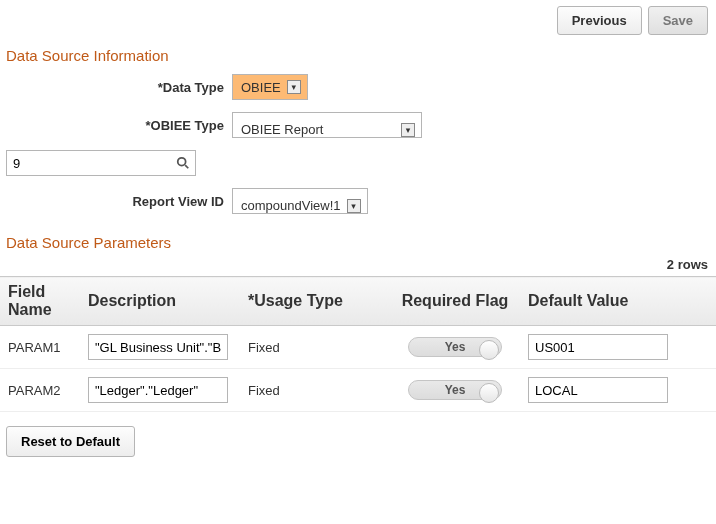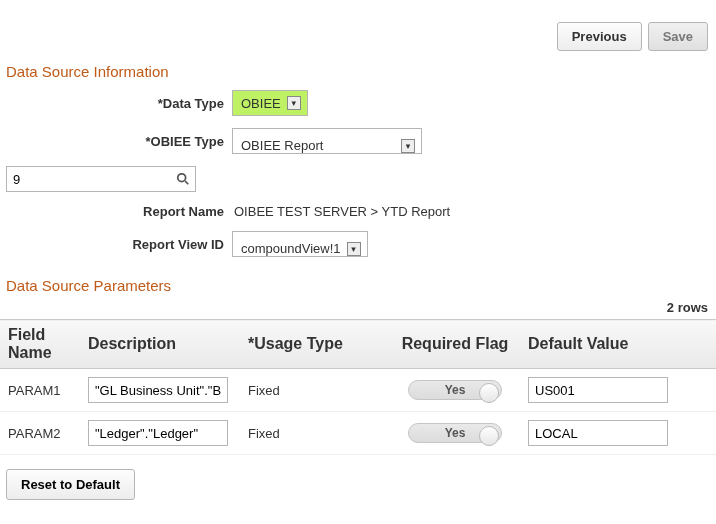--- a/index.html
+++ b/index.html
@@ -10,21 +10,20 @@
     margin: 0;
     padding: 0;
     width: 716px;
     background: #fff;
   }
   .topbar {
     display: flex;
     justify-content: flex-end;
     gap: 6px;
     padding: 6px 8px 8px 0;
-    margin-top: 16px;
   }
   .btn {
     border: 1px solid #b5b5b5;
     border-radius: 3px;
     padding: 6px 14px;
     font-size: 13px;
     font-weight: bold;
     background: linear-gradient(#fdfdfd, #ededed);
     cursor: pointer;
     color: #333;
@@ -59,21 +58,21 @@
     color: #333;
   }
   .form-control-wrap {
     display: flex;
     align-items: center;
   }
   .select-box {
     display: inline-flex;
     align-items: center;
     border: 1px solid #b5b5b5;
-    background: #bef264;
+    background: #fdba74;
     height: 26px;
     padding: 0 6px 0 8px;
     font-size: 13px;
     min-width: 60px;
   }
   .select-box.enabled { background: #fff; align-items: flex-end; }
   .select-caret {
     border: 1px solid #888;
     width: 14px;
     height: 14px;
@@ -216,26 +215,20 @@
       <input class="text-input" style="width: 190px; padding-right: 24px;" value="9">
       <span class="lookup-icon">
         <svg width="14" height="14" viewBox="0 0 16 16">
             <circle cx="6.5" cy="6.5" r="4.5" fill="none" stroke="#555" stroke-width="2"></circle>
             <line x1="10.5" y1="10.5" x2="14" y2="14" stroke="#555" stroke-width="2"></line>
           </svg>
       </span>
     </div>
   </div>
 
-  <div class="form-row">
-    <div class="form-label">Report Name</div>
-    <div class="form-control-wrap">
-      <span class="static-text">OIBEE TEST SERVER &gt; YTD Report</span>
-    </div>
-  </div>
 
   <div class="form-row">
     <div class="form-label">Report View ID</div>
     <div class="form-control-wrap">
       <div class="select-box enabled" style="min-width:130px;">
         <span>compoundView!1</span>
         <span class="select-caret">▾</span>
       </div>
     </div>
   </div>

